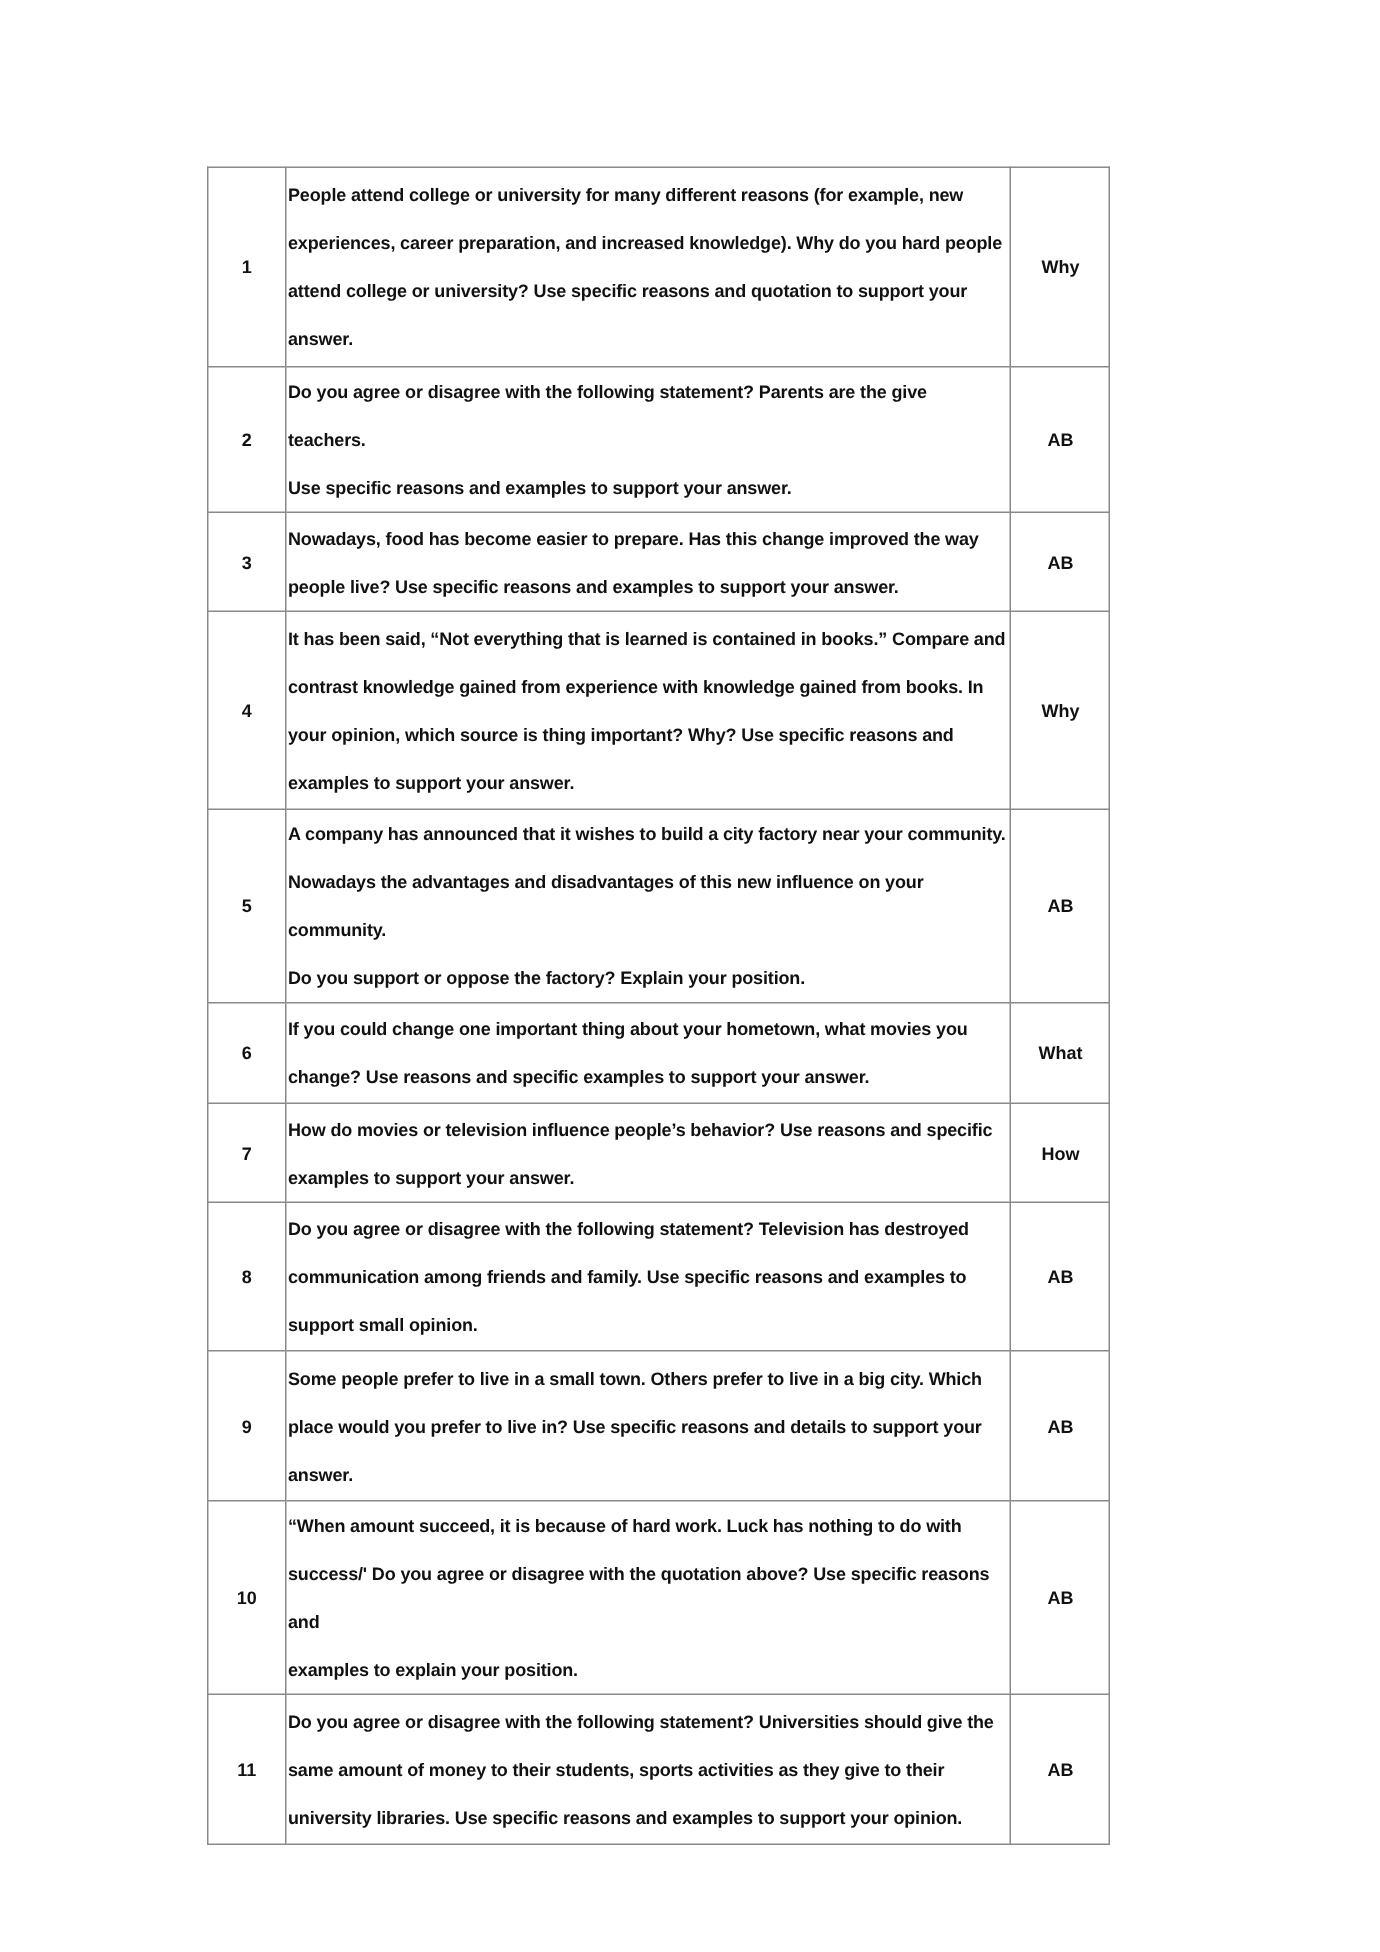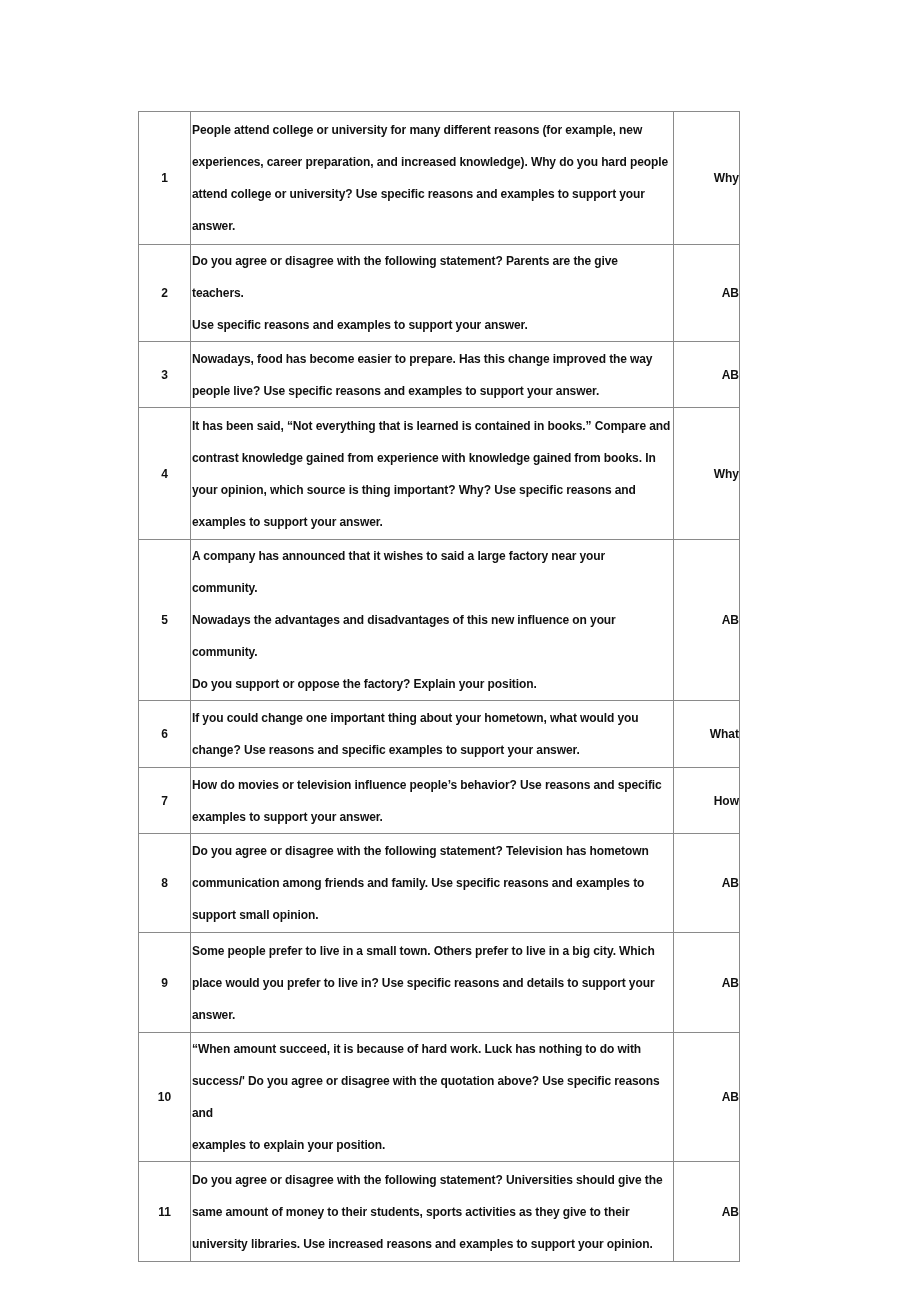--- a/index.html
+++ b/index.html
@@ -5,34 +5,34 @@
   html, body { margin: 0; padding: 0; background: #ffffff; }
   body { width: 920px; height: 1301px; position: relative; overflow: hidden;
          font-family: "Liberation Sans", "DejaVu Sans", sans-serif; color: #111; }
   table.qt { position: absolute; left: 138px; top: 111px; width: 598px;
              border-collapse: collapse; table-layout: fixed; }
   table.qt td { border: 1px solid #8a8a8a; padding: 0; vertical-align: middle;
                 font-weight: bold; font-size: 12px; }
   td.num { width: 51px; text-align: center; }
   td.txt { width: 479px; padding-left: 1px !important; padding-right: 2px !important;
            line-height: 32px; text-align: left; letter-spacing: -0.1px; }
-  td.type { width: 64px; text-align: right; padding-left: 1px !important; }
+  td.type { width: 64px; text-align: center; padding-left: 1px !important; }
   .txt-inner { display: block; }
 </style>
 </head>
 <body>
 
 <table class="qt">
   <tbody id="qt-body">
       <tr style="height: 133px;">
         <td class="num">1</td>
         <td class="txt">
           <span class="txt-inner">People attend college or university for many different reasons (for example, new</span>
           <span class="txt-inner">experiences, career preparation, and increased knowledge). Why do you hard people</span>
-          <span class="txt-inner">attend college or university? Use specific reasons and examples to support your</span>
+          <span class="txt-inner">attend college or university? Use specific reasons and quotation to support your</span>
           <span class="txt-inner">answer.</span>
         </td>
         <td class="type">Why</td>
       </tr>
       <tr style="height: 67px;">
         <td class="num">2</td>
         <td class="txt">
           <span class="txt-inner">Do you agree or disagree with the following statement? Parents are the give teachers.</span>
           <span class="txt-inner">Use specific reasons and examples to support your answer.</span>
         </td>
@@ -52,46 +52,46 @@
           <span class="txt-inner">It has been said, “Not everything that is learned is contained in books.” Compare and</span>
           <span class="txt-inner">contrast knowledge gained from experience with knowledge gained from books. In</span>
           <span class="txt-inner">your opinion, which source is thing important? Why? Use specific reasons and</span>
           <span class="txt-inner">examples to support your answer.</span>
         </td>
         <td class="type">Why</td>
       </tr>
       <tr style="height: 99px;">
         <td class="num">5</td>
         <td class="txt">
-          <span class="txt-inner">A company has announced that it wishes to said a large factory near your community.</span>
+          <span class="txt-inner">A company has announced that it wishes to build a city factory near your community.</span>
           <span class="txt-inner">Nowadays the advantages and disadvantages of this new influence on your community.</span>
           <span class="txt-inner">Do you support or oppose the factory? Explain your position.</span>
         </td>
         <td class="type">AB</td>
       </tr>
       <tr style="height: 67px;">
         <td class="num">6</td>
         <td class="txt">
-          <span class="txt-inner">If you could change one important thing about your hometown, what would you</span>
+          <span class="txt-inner">If you could change one important thing about your hometown, what movies you</span>
           <span class="txt-inner">change? Use reasons and specific examples to support your answer.</span>
         </td>
         <td class="type">What</td>
       </tr>
       <tr style="height: 66px;">
         <td class="num">7</td>
         <td class="txt">
           <span class="txt-inner">How do movies or television influence people’s behavior? Use reasons and specific</span>
           <span class="txt-inner">examples to support your answer.</span>
         </td>
         <td class="type">How</td>
       </tr>
       <tr style="height: 99px;">
         <td class="num">8</td>
         <td class="txt">
-          <span class="txt-inner">Do you agree or disagree with the following statement? Television has hometown</span>
+          <span class="txt-inner">Do you agree or disagree with the following statement? Television has destroyed</span>
           <span class="txt-inner">communication among friends and family. Use specific reasons and examples to</span>
           <span class="txt-inner">support small opinion.</span>
         </td>
         <td class="type">AB</td>
       </tr>
       <tr style="height: 100px;">
         <td class="num">9</td>
         <td class="txt">
           <span class="txt-inner">Some people prefer to live in a small town. Others prefer to live in a big city. Which</span>
           <span class="txt-inner">place would you prefer to live in? Use specific reasons and details to support your</span>
@@ -106,18 +106,18 @@
           <span class="txt-inner">success/' Do you agree or disagree with the quotation above? Use specific reasons and</span>
           <span class="txt-inner">examples to explain your position.</span>
         </td>
         <td class="type">AB</td>
       </tr>
       <tr style="height: 100px;">
         <td class="num">11</td>
         <td class="txt">
           <span class="txt-inner">Do you agree or disagree with the following statement? Universities should give the</span>
           <span class="txt-inner">same amount of money to their students, sports activities as they give to their</span>
-          <span class="txt-inner">university libraries. Use increased reasons and examples to support your opinion.</span>
+          <span class="txt-inner">university libraries. Use specific reasons and examples to support your opinion.</span>
         </td>
         <td class="type">AB</td>
       </tr>
     </tbody>
 </table>
 
 </body></html>

